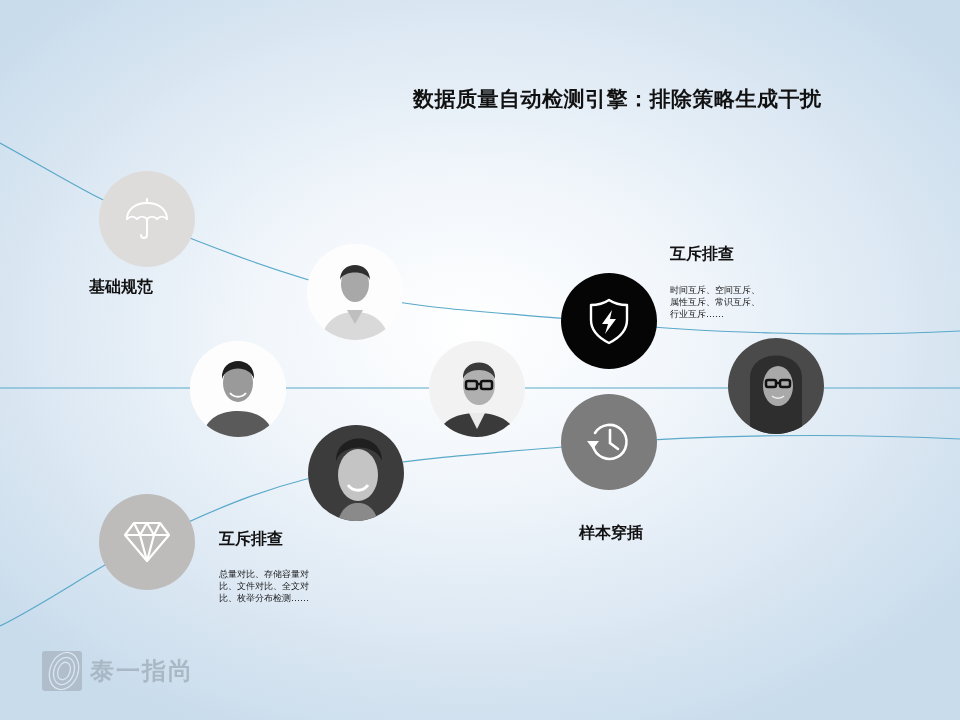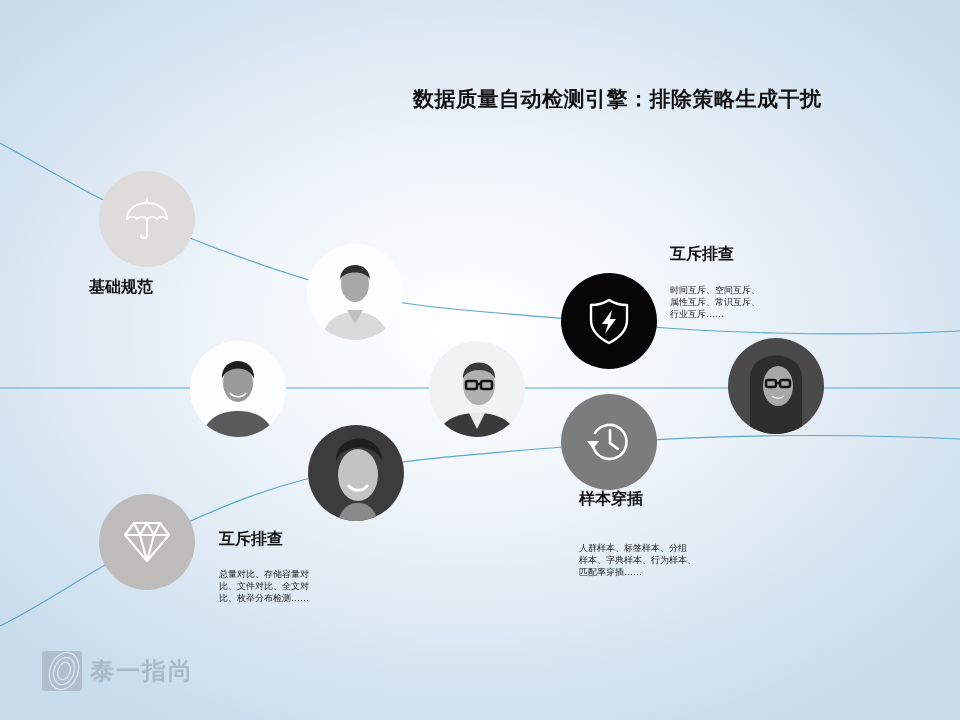--- a/index.html
+++ b/index.html
@@ -76,24 +76,21 @@
 
   <div class="circle icon-circle" style="left:561px; top:383px; background:#7c7c7c;">
     <svg width="52" height="52" viewBox="0 0 52 52">
       <g fill="none" stroke="#fff" stroke-width="2.6" stroke-linecap="round">
         <path d="M10,30 A17,17 0 1 0 12,17"></path>
         <path d="M27,14 L27,27 L35,33"></path>
       </g>
       <path d="M4,25 L16,25 L10,33 Z" fill="#fff"></path>
     </svg>
   </div>
-  <div class="heading" style="left:579px; top:478px;">样本穿插</div>
-  <div class="desc" style="left:579px; top:531px;">人群样本、标签样本、分组
-样本、字典样本、行为样本、
-匹配率穿插……</div>
+  <div class="heading" style="left:579px; top:512px;">样本穿插</div>
 
   <div class="circle icon-circle" style="left:99px; top:483px; background:#bdbcbb;">
     <svg width="50" height="46" viewBox="0 0 50 46">
       <g fill="none" stroke="#fff" stroke-width="2.2" stroke-linejoin="round">
         <path d="M12,4 L38,4 L47,16 L25,42 L3,16 Z"></path>
         <path d="M3,16 L47,16"></path>
         <path d="M12,4 L18,16 L25,4 L32,16 L38,4"></path>
         <path d="M18,16 L25,42 L32,16"></path>
       </g>
     </svg>

